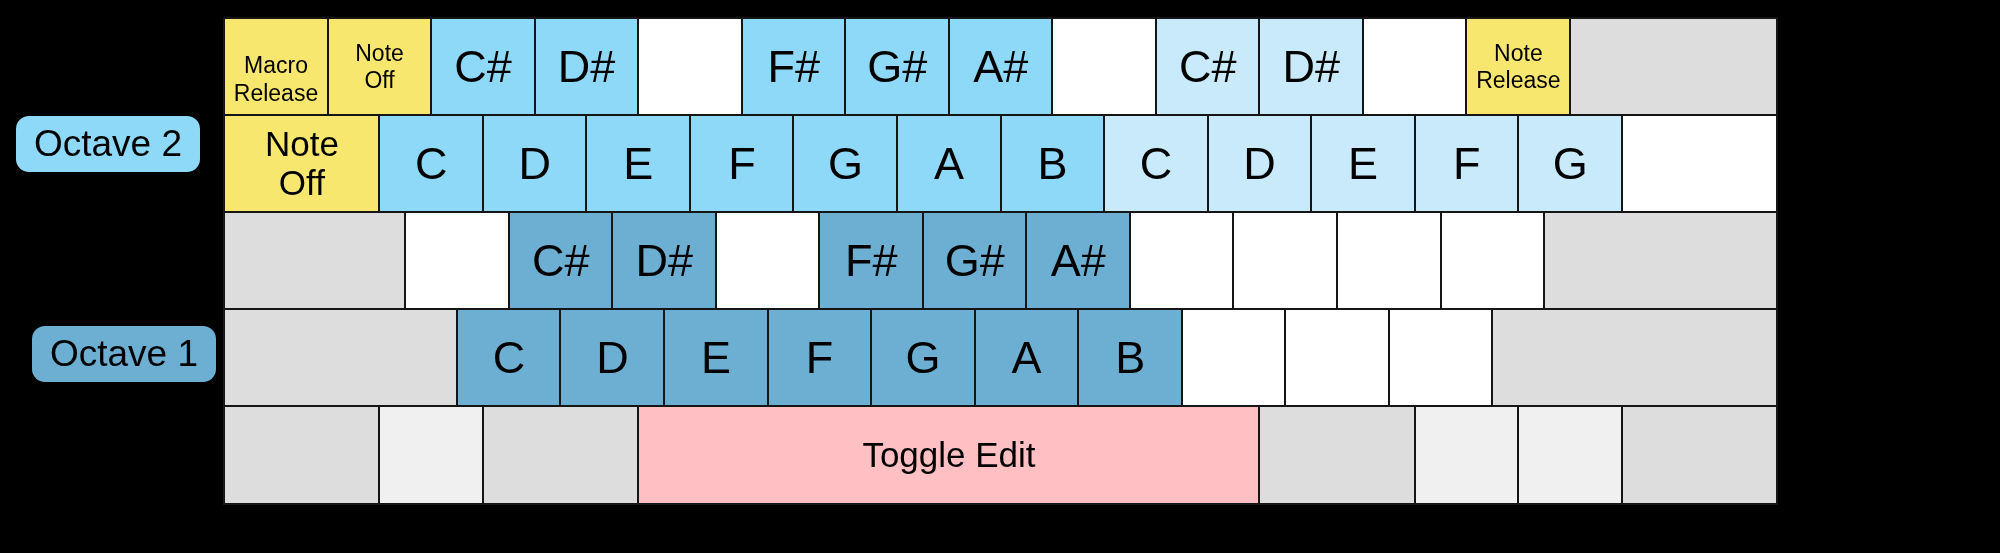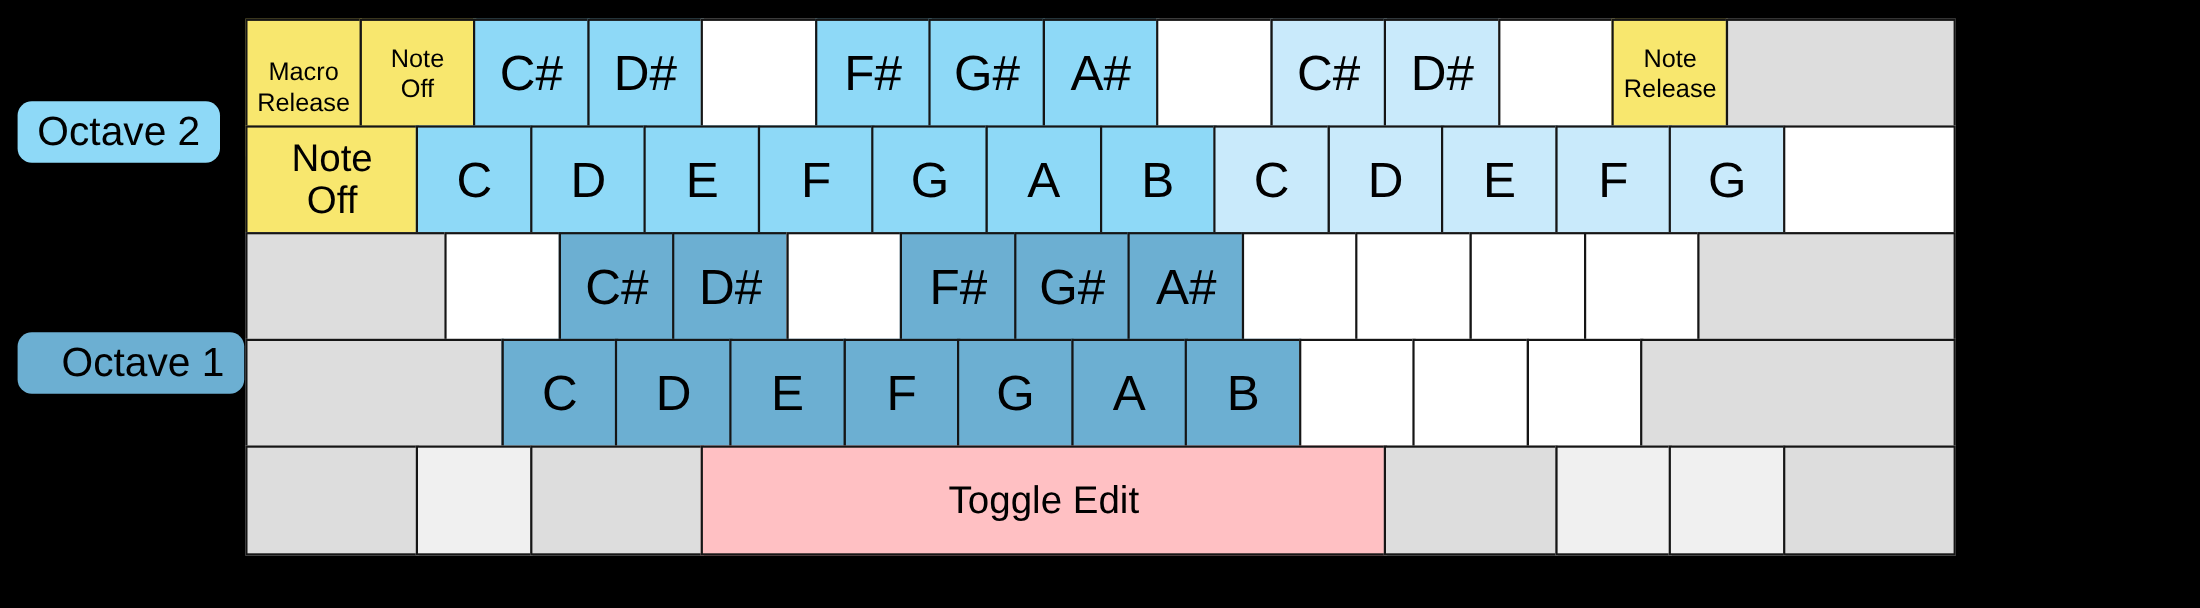--- a/index.html
+++ b/index.html
@@ -18,24 +18,24 @@
     display:flex;align-items:center;justify-content:center;
     text-align:center;white-space:pre-line;
     color:var(--c-text,#000);
   }
   .sz-l{font-size:45px;line-height:1;}
   .sz-m{font-size:35px;line-height:1.1;}
   .sz-s{font-size:23px;line-height:1.18;}
   .pill{
     position:absolute;width:184px;height:56px;border-radius:13px;
     display:flex;align-items:center;justify-content:center;
-    font-size:37px;color:var(--c-text,#000);
+    font-size:37px;color:var(--c-text,#000);margin-top:24px;
   }
   .pill-oct2{left:16px;top:92px;background:var(--c-oct2,#8ed9f7);}
-  .pill-oct1{left:16px;top:302px;background:var(--c-oct1,#6cafd2);padding-left:22px;}
+  .pill-oct1{left:32px;top:302px;background:var(--c-oct1,#6cafd2);}
   .pill-oct3{left:1802px;top:92px;background:var(--c-oct3,#c9eafb);}
 </style>
 </head>
 <body>
 
 <div class="stage">
   <div class="pill pill-oct2">Octave 2</div>
   <div class="pill pill-oct1">Octave 1</div>
   <div class="keyboard">
       <div class="kb-row">

